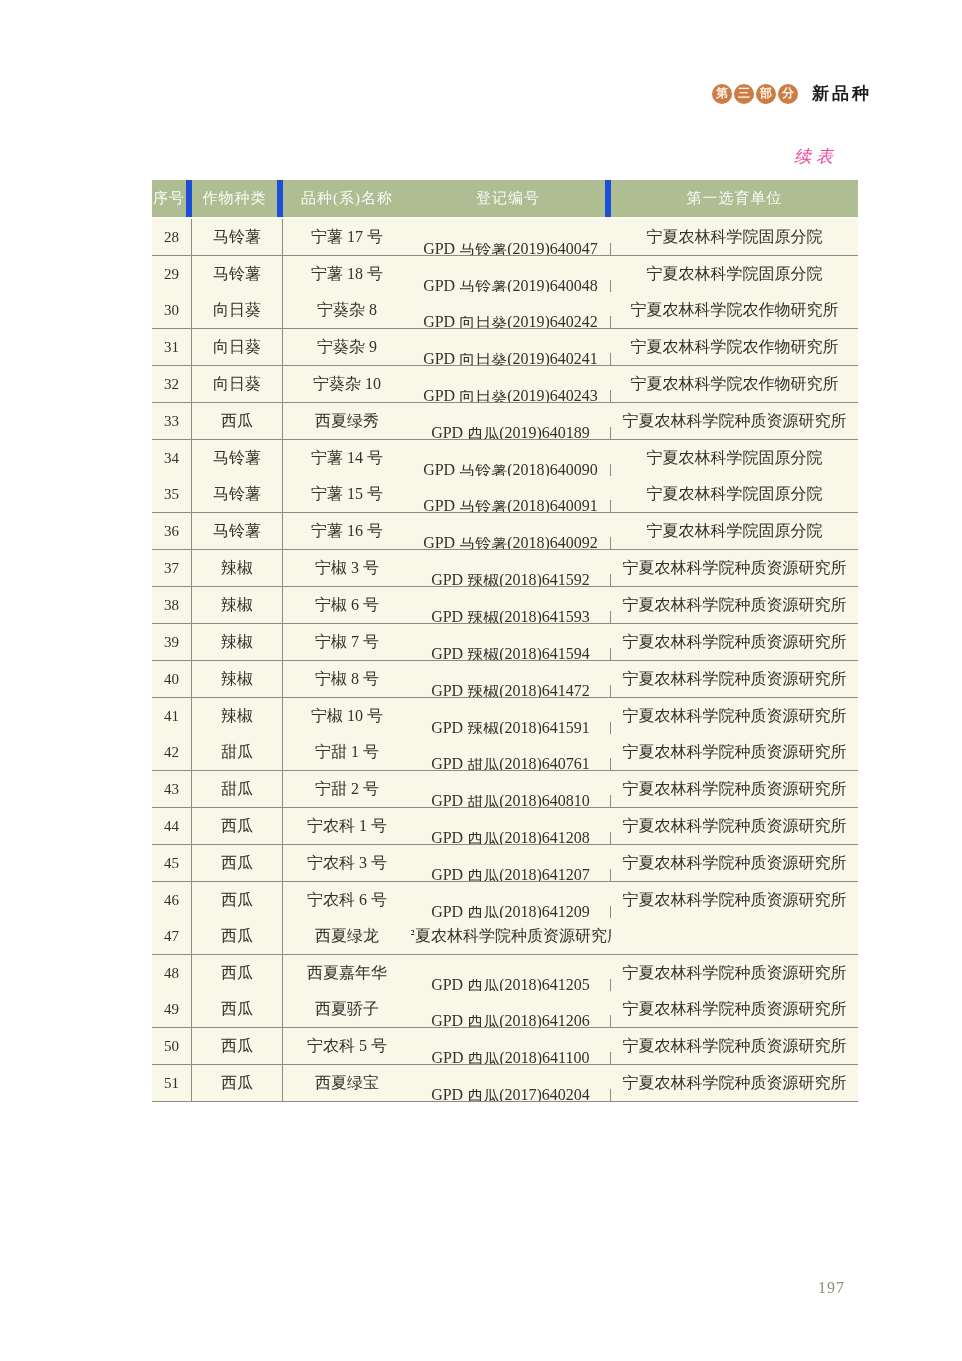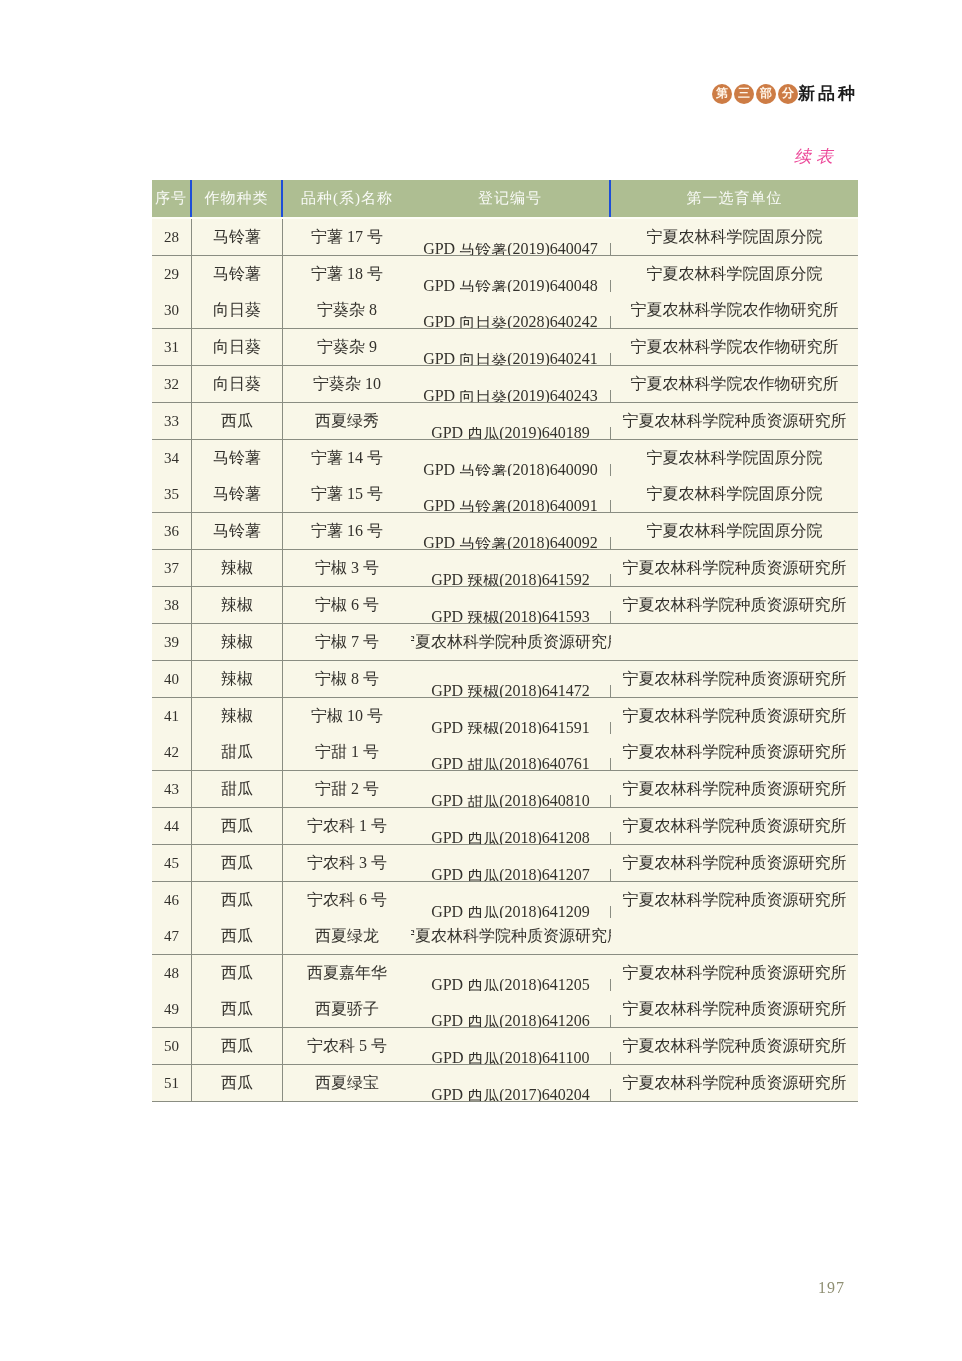--- a/index.html
+++ b/index.html
@@ -27,20 +27,21 @@
   .part-badge{display:flex;gap:2px;}
   .badge-char{
     width:20px;height:20px;border-radius:50%;
     background:var(--badge-orange);
     color:#fff6ea;
     font-family:"Liberation Sans","DejaVu Sans",sans-serif;
     font-weight:bold;font-size:12px;
     display:flex;align-items:center;justify-content:center;
   }
   .section-title{
+    margin-left:14px;
     font-family:"Liberation Sans","DejaVu Sans",sans-serif;
     font-weight:bold;font-size:17px;color:#1c1c1c;
     letter-spacing:3px;
   }
   
   .continued-label{
     position:absolute;left:794px;top:145px;
     font-size:17px;font-style:italic;letter-spacing:5px;color:#ec4899;
   }
   
@@ -53,21 +54,21 @@
     grid-template-columns:40px 91px 128px 200px 247px;
   }
   .thead{
     height:37px;
     background:var(--header-green);
     color:rgba(255,255,255,0.93);
     font-size:15px;
     border-bottom:2px solid #fdfdf6;
   }
   .hc{display:flex;align-items:center;justify-content:center;letter-spacing:1px;}
-  .hc-divider{border-right:2px solid #1d4ed8;}
+  .hc-divider{border-right:6px solid #1d4ed8;}
   .trow{
     height:36px;
     background:var(--row-cream);
     border-bottom:1px solid var(--line);
   }
   .trow.no-div{border-bottom:none;}
   .cell{
     display:flex;align-items:center;justify-content:center;
     overflow:hidden;white-space:nowrap;
   }
@@ -117,21 +118,21 @@
           <div class="cell c-seq">29</div>
           <div class="cell c-crop">马铃薯</div>
           <div class="cell c-name">宁薯 18 号</div>
           <div class="cell c-reg">GPD 马铃薯(2019)640048</div>
           <div class="cell c-unit">宁夏农林科学院固原分院</div>
         </div>
         <div class="trow">
           <div class="cell c-seq">30</div>
           <div class="cell c-crop">向日葵</div>
           <div class="cell c-name">宁葵杂 8</div>
-          <div class="cell c-reg">GPD 向日葵(2028)640242</div>
+          <div class="cell c-reg">GPD 向日葵(2019)640242</div>
           <div class="cell c-unit">宁夏农林科学院农作物研究所</div>
         </div>
         <div class="trow">
           <div class="cell c-seq">31</div>
           <div class="cell c-crop">向日葵</div>
           <div class="cell c-name">宁葵杂 9</div>
           <div class="cell c-reg">GPD 向日葵(2019)640241</div>
           <div class="cell c-unit">宁夏农林科学院农作物研究所</div>
         </div>
         <div class="trow">
@@ -180,20 +181,21 @@
           <div class="cell c-seq">38</div>
           <div class="cell c-crop">辣椒</div>
           <div class="cell c-name">宁椒 6 号</div>
           <div class="cell c-reg">GPD 辣椒(2018)641593</div>
           <div class="cell c-unit">宁夏农林科学院种质资源研究所</div>
         </div>
         <div class="trow">
           <div class="cell c-seq">39</div>
           <div class="cell c-crop">辣椒</div>
           <div class="cell c-name">宁椒 7 号</div>
+          <div class="cell c-reg">GPD 辣椒(2018)641594</div>
           <div class="cell c-unit">宁夏农林科学院种质资源研究所</div>
         </div>
         <div class="trow">
           <div class="cell c-seq">40</div>
           <div class="cell c-crop">辣椒</div>
           <div class="cell c-name">宁椒 8 号</div>
           <div class="cell c-reg">GPD 辣椒(2018)641472</div>
           <div class="cell c-unit">宁夏农林科学院种质资源研究所</div>
         </div>
         <div class="trow no-div">

